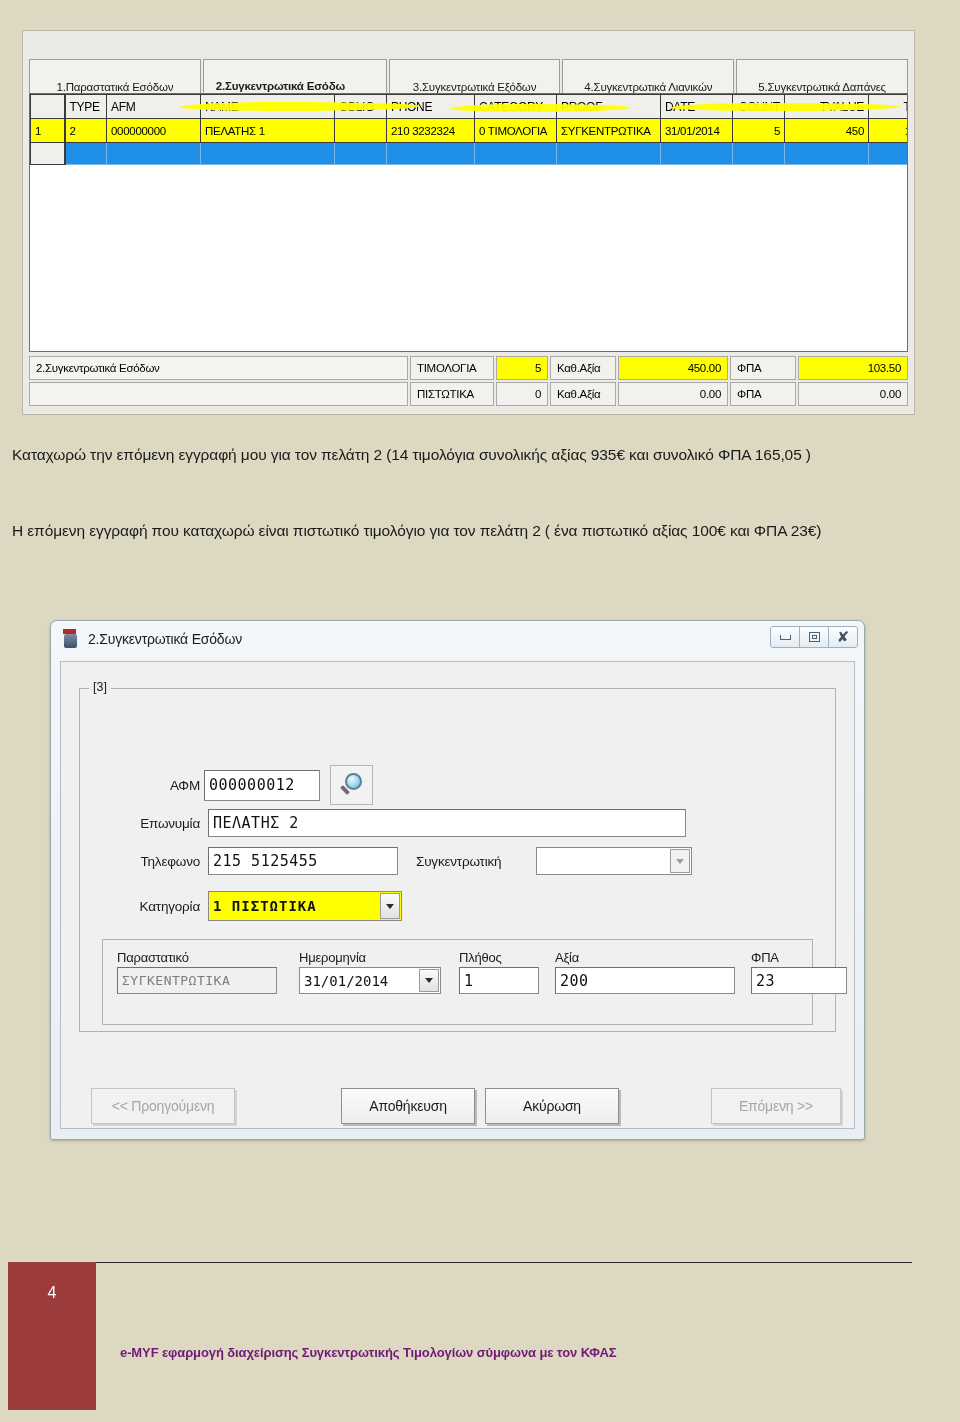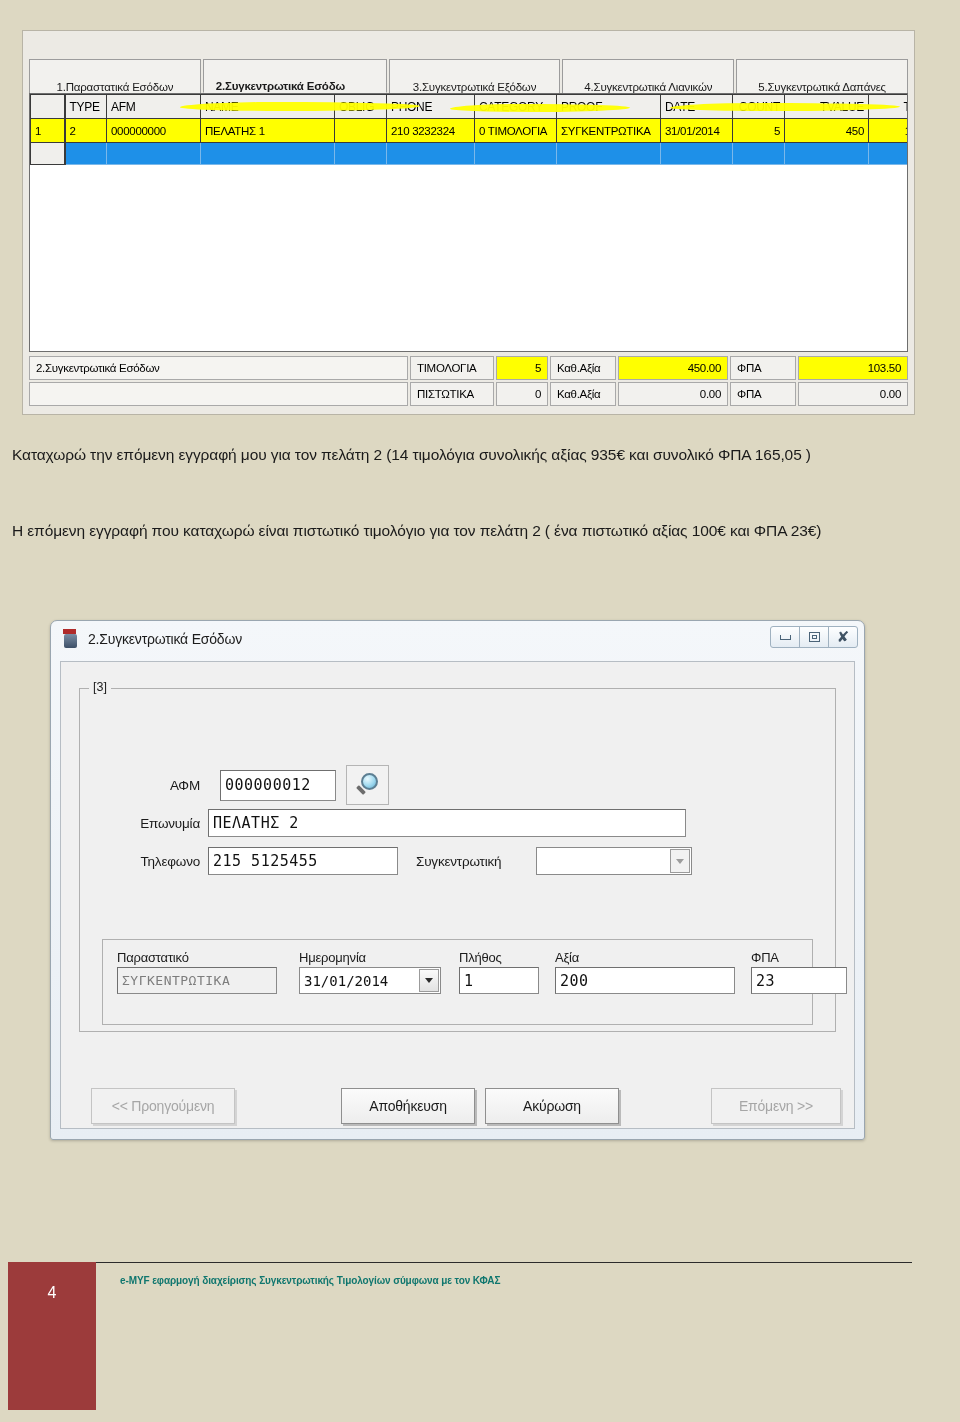--- a/index.html
+++ b/index.html
@@ -373,23 +373,23 @@
     width: 88px; height: 148px;
     background: #9c3b3b;
     color: #ffffff;
     font-size: 16px;
     display: flex; align-items: flex-start; justify-content: center;
     padding-top: 22px;
     box-sizing: border-box;
   }
   #footer-text {
     position: absolute;
-    left: 120px; top: 1275px;
-    font-size: 10px;
-    color: #0f766e;
+    left: 120px; top: 1345px;
+    font-size: 13px;
+    color: #701a75;
     font-weight: bold;
     letter-spacing: -0.1px;
   }
 </style>
 </head>
 <body>
 
 <div id="top-screenshot">
 
   <div class="tabstrip">
@@ -525,21 +525,21 @@
       </div>
     </div>
 
     <div class="clientarea">
 
       <div class="groupbox gb-main">
         <span class="gb-label">[3]</span>
 
         <div class="frow" style="left:22px; top:76px;">
           <div class="flabel" style="width:98px;">ΑΦΜ</div>
-          <div class="tfield" style="width:116px; height:31px; margin-left:20px;">000000012</div>
+          <div class="tfield" style="width:116px; height:31px; margin-left:4px;">000000012</div>
           <div class="searchbtn" style="margin-left:10px;">
             <span class="magnifier">
               <span class="lens"></span>
                 <span class="handle"></span>
             </span>
           </div>
         </div>
 
         <div class="frow" style="left:22px; top:120px;">
           <div class="flabel" style="width:98px;">Επωνυμία</div>
@@ -551,20 +551,29 @@
           <div class="tfield" style="width:190px; height:28px; margin-left:8px;">215 5125455</div>
           <div class="flabel" style="width:120px; margin-left:18px; text-align:left;">Συγκεντρωτική</div>
           <div class="combo disabled" style="width:156px; height:28px;">
             <span></span>
             <span class="arrowbtn">
                 <span class="caret gray"></span>
               </span>
           </div>
         </div>
 
+        <div class="frow" style="left:10px; top:202px;">
+          <div class="flabel" style="width:110px;">Κατηγορία</div>
+          <div class="combo yellow" style="width:194px; height:30px; margin-left:8px;">
+            <span>1 ΠΙΣΤΩΤΙΚΑ</span>
+            <span class="arrowbtn">
+                <span class="caret"></span>
+              </span>
+          </div>
+        </div>
 
         <div class="groupbox" style="left:22px; right:22px; top:250px; height:86px;">
           <div class="doccol" style="left:14px; top:10px; width:160px;">
             <div class="doclabel">Παραστατικό</div>
             <div class="tfield ro" style="width:160px; height:27px; font-size:13px;">ΣΥΓΚΕΝΤΡΩΤΙΚΑ</div>
           </div>
           <div class="doccol" style="left:196px; top:10px;">
             <div class="doclabel">Ημερομηνία</div>
             <div class="combo" style="width:142px; height:27px; font-size:14px;">
               <span>31/01/2014</span>

